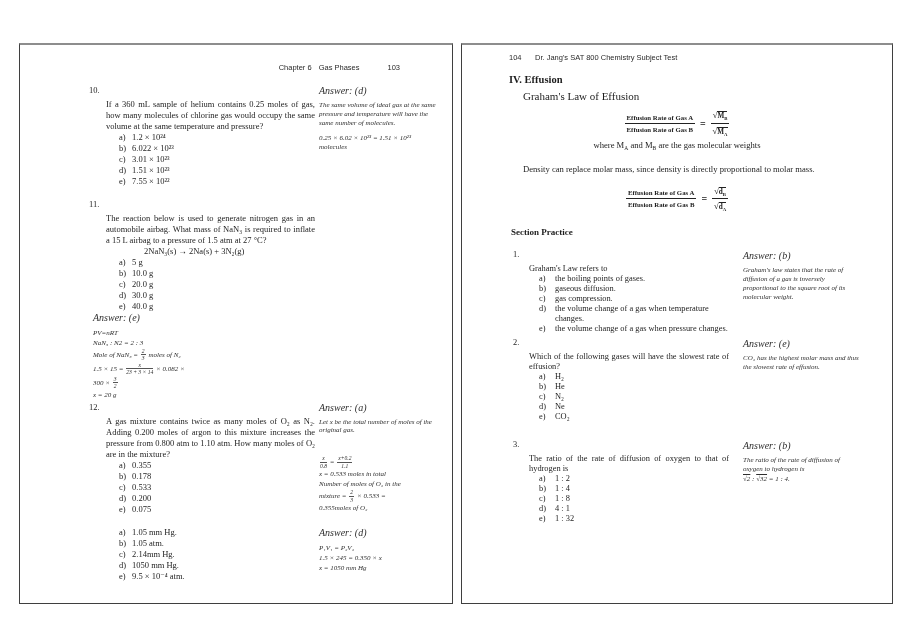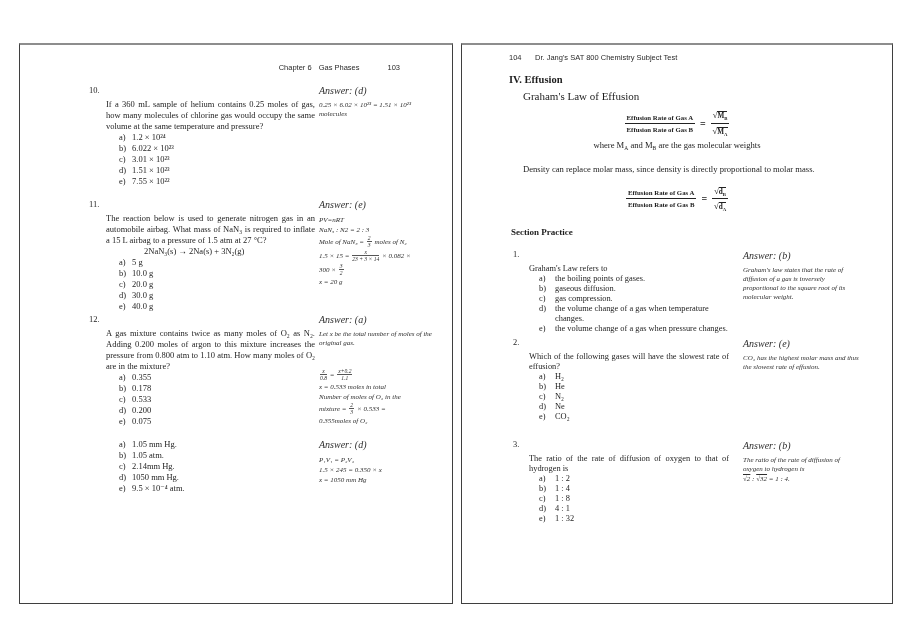--- a/index.html
+++ b/index.html
@@ -15,21 +15,21 @@
              font-family:"Liberation Sans","DejaVu Sans",sans-serif;font-size:7.5px;color:#2a2a2a;}
   .lp-header .sec{margin-left:7px;}
   .lp-header .pg{margin-left:28px;}
   .rp-header{display:flex;align-items:baseline;margin:8px 0 0 47px;
              font-family:"Liberation Sans","DejaVu Sans",sans-serif;font-size:7.5px;color:#2a2a2a;}
   .rp-header .pg{width:26px;}
 
   
   .qbody{margin:13px 0 0 69px;}
   .qrow{display:flex;align-items:flex-start;}
-  .mb-a{margin-bottom:12px;} .mb-b{margin-bottom:2px;} .mb-c{margin-bottom:4px;} .mb-d{margin-bottom:18px;}
+  .mb-a{margin-bottom:12px;} .mb-b{margin-bottom:2px;flex-direction:column;} .mb-c{margin-bottom:4px;} .mb-d{margin-bottom:18px;}
   .qcol{width:226px;box-sizing:border-box;flex:none;}
   .acol{flex:none;margin-left:4px;width:134px;}
   .qhead{display:flex;font-size:8.5px;line-height:11px;}
   .qnum{width:17px;flex:none;}
   .qtext{flex:1;text-align:justify;margin-top:14px;}
   .opts{list-style:none;margin:0 0 0 30px;padding:0;font-size:8.5px;line-height:11px;}
   .opt{display:flex;}
   .opt .k{width:13px;flex:none;}
   .qeq{margin-left:55px;font-size:8.5px;line-height:11px;}
 
@@ -108,20 +108,21 @@
                 <span class="t">1.51 × 10²³</span>
               </li>
             <li class="opt">
                 <span class="k">e)</span>
                 <span class="t">7.55 × 10²²</span>
               </li>
           </ul>
         </div>
         <div class="acol">
           <div class="alabel">Answer: (d)</div>
+          <div class="anote">The same volume of ideal gas at the same pressure and temperature will have the same number of molecules.</div>
           <div class="anote">0.25 × 6.02 × 10²³ = 1.51 × 10²³ molecules</div>
         </div>
       </div>
 
       <div class="qrow mb-b">
         <div class="qcol">
           <div class="qhead">
             <span class="qnum">11.</span>
             <span class="qtext">The reaction below is used to generate nitrogen gas in an automobile airbag. What mass of NaN₃ is required to inflate a 15 L airbag to a pressure of 1.5 atm at 27 °C?</span>
           </div>

